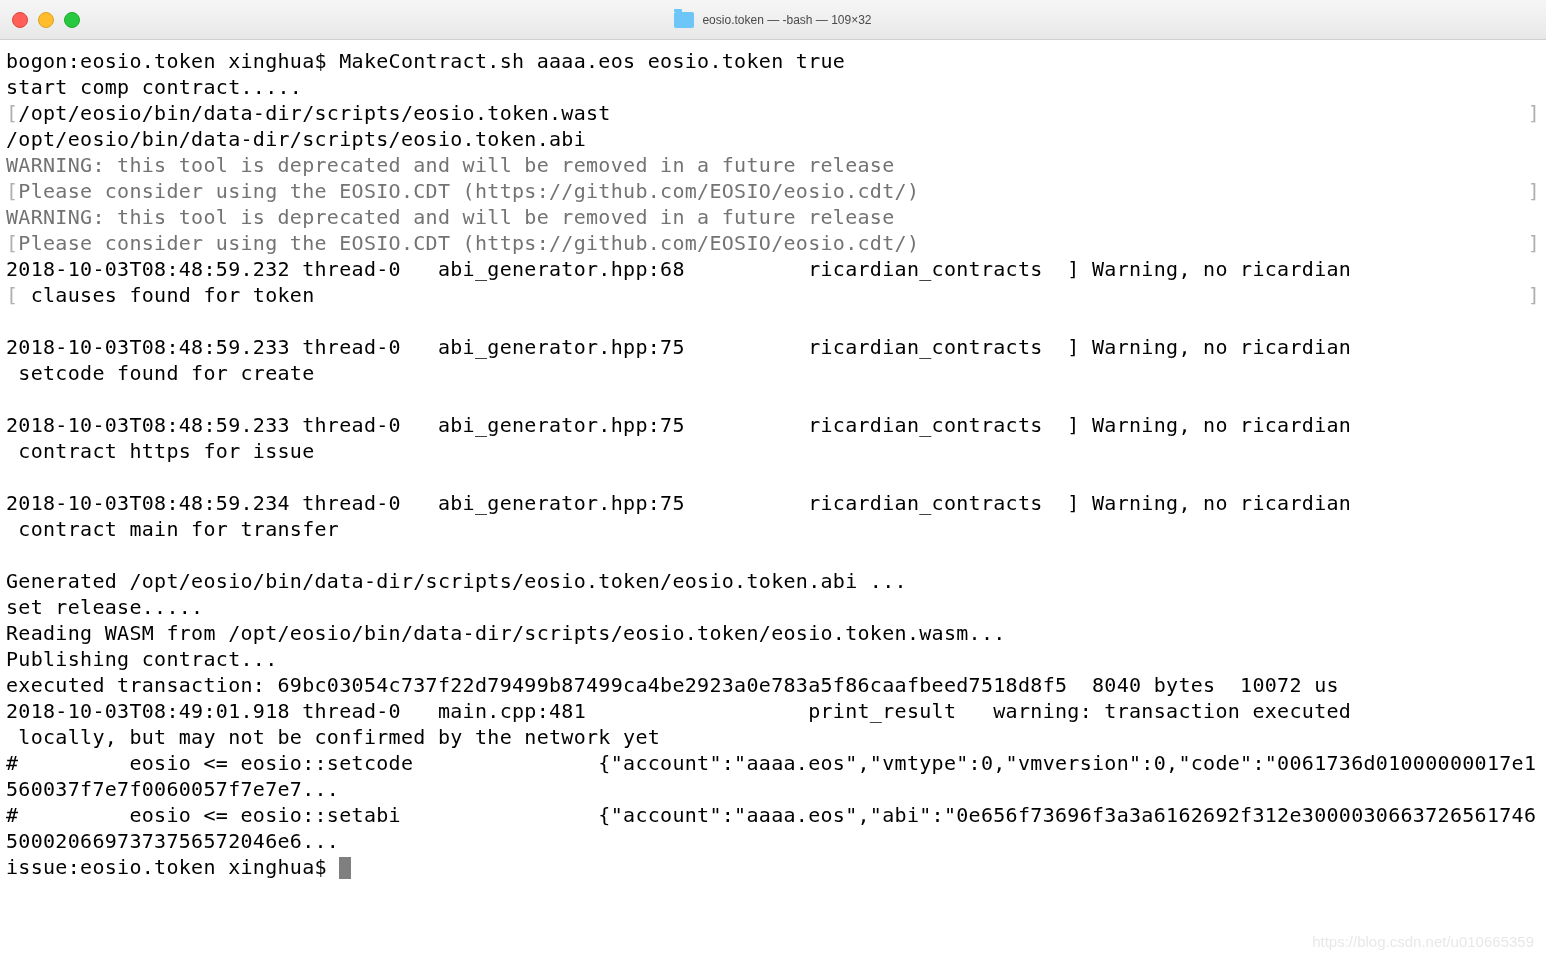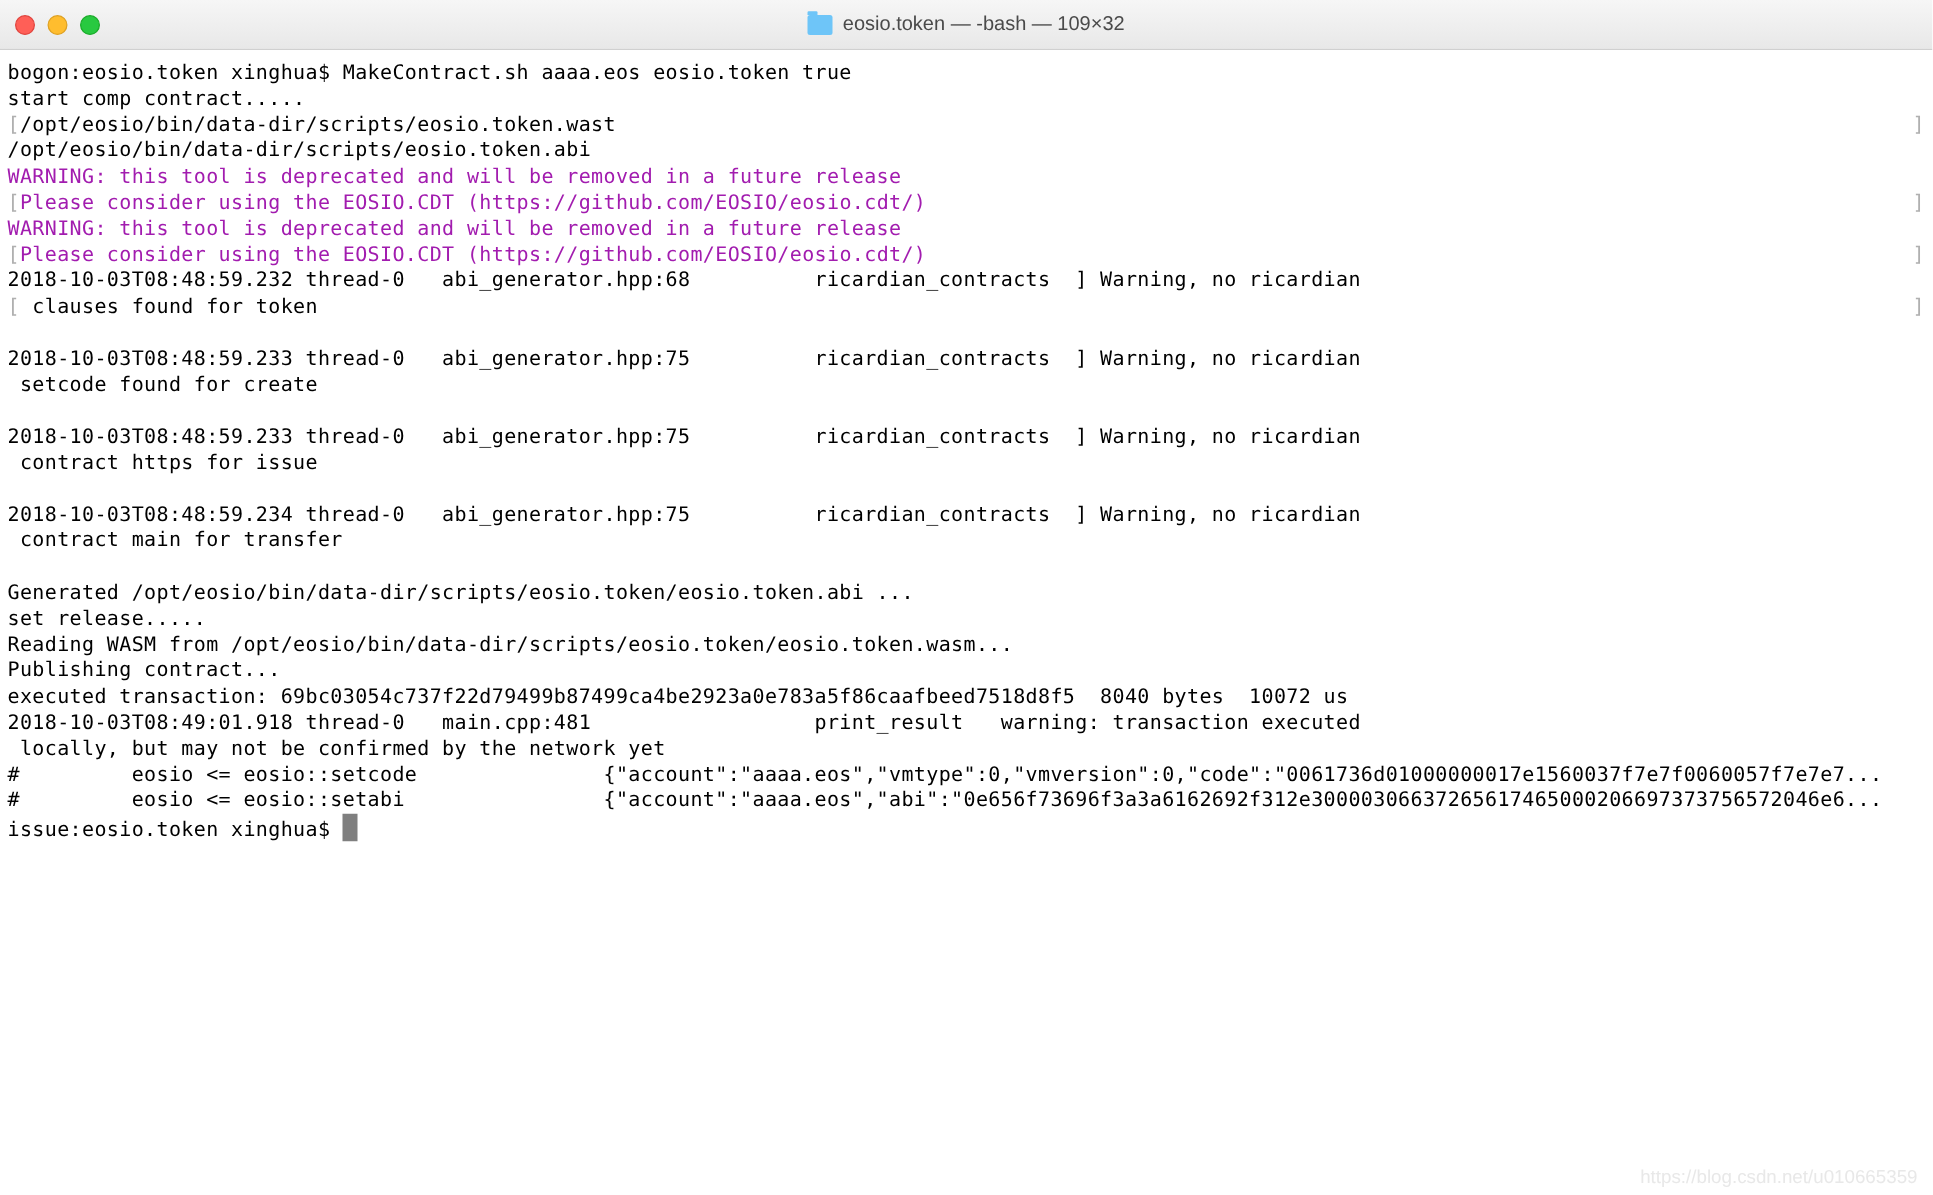--- a/index.html
+++ b/index.html
@@ -31,21 +31,21 @@
       border-radius: 50%;
     }
     .tl-close { background: #ff5f57; border: 0.5px solid #e0443e; }
     .tl-min { background: #ffbd2e; border: 0.5px solid #dea123; }
     .tl-max { background: #28c940; border: 0.5px solid #1aab29; }
     .title-center {
       margin: 0 auto;
       display: flex;
       align-items: center;
       gap: 8px;
-      font-size: 16px;
+      font-size: 12px;
       color: #4a4a4a;
     }
     .folder-icon {
       width: 20px;
       height: 16px;
       background: #6ec5f8;
       border-radius: 2px;
       position: relative;
     }
     .folder-icon::before {
@@ -54,28 +54,28 @@
       top: -3px;
       left: 0;
       width: 8px;
       height: 3px;
       background: #6ec5f8;
       border-radius: 1px 1px 0 0;
     }
     .terminal {
       padding: 8px 6px;
       font-family: "Menlo", "Monaco", monospace;
-      font-size: 16px;
+      font-size: 20px;
       line-height: 1.3;
       white-space: pre-wrap;
       word-break: break-all;
       color: #000;
       letter-spacing: 0.3px;
     }
-    .olive { color: #a21caf; }
+    .olive { color: #737373; }
     .gray-bracket { color: #b0b0b0; }
     .cursor {
       display: inline-block;
       width: 12px;
       height: 22px;
       background: #7f7f7f;
       vertical-align: text-bottom;
     }
     .watermark {
       position: absolute;

